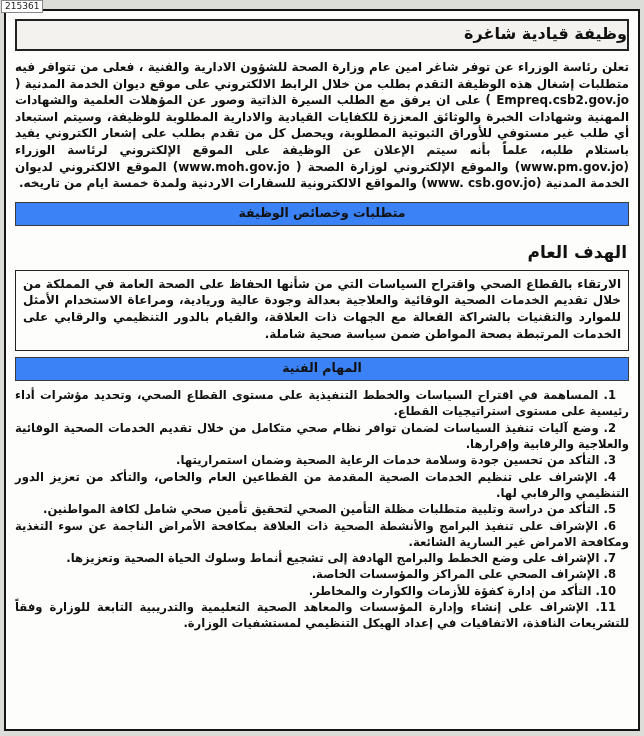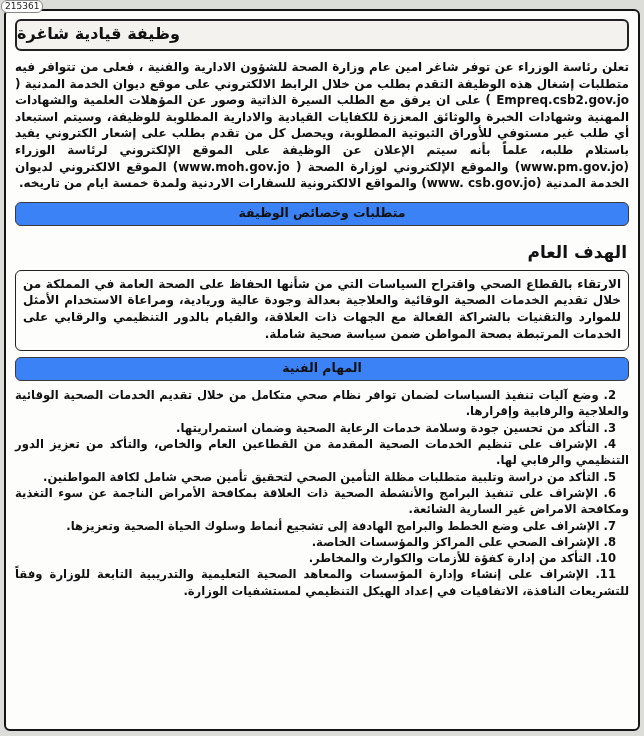--- a/index.html
+++ b/index.html
@@ -1,15 +1,15 @@
 <!DOCTYPE html>
 <html lang="ar"><head>
 <meta charset="utf-8">
 <style>
-  * { box-sizing: border-box; margin: 0; padding: 0; border-radius: 6px; }
+  * { box-sizing: border-box; margin: 0; padding: 0; }
   html, body { width: 644px; height: 736px; }
   body {
     background: #dcdcd8;
     font-family: "DejaVu Sans", sans-serif;
     position: relative;
     color: #111;
   }
   .sheet {
     position: absolute;
     top: 9px; left: 4px; right: 4px; bottom: 5px;
@@ -27,21 +27,21 @@
     font-size: 9px;
     line-height: 11px;
     padding: 0 3px;
     direction: ltr;
     z-index: 3;
     color: #222;
   }
   .title-box {
     border: 2px solid #222;
     background: #f3f2ee;
-    text-align: left;
+    text-align: right;
     font-size: 16px;
     font-weight: bold;
     padding: 3px 0 6px 0;
     margin-bottom: 8px;
   }
   .intro {
     font-size: 12px;
     font-weight: bold;
     line-height: 16.6px;
     text-align: justify;
@@ -92,20 +92,21 @@
   <div class="gray-box box-requirements">متطلبات وخصائص الوظيفة</div>
 
   <div class="label">الهدف العام</div>
 
   <div class="obj-box">الارتقاء بالقطاع الصحي واقتراح السياسات التي من شأنها الحفاظ على الصحة العامة في المملكة من خلال تقديم الخدمات الصحية الوقائية والعلاجية بعدالة وجودة عالية وريادية، ومراعاة الاستخدام الأمثل للموارد والتقنيات بالشراكة الفعالة مع الجهات ذات العلاقة، والقيام بالدور التنظيمي والرقابي على الخدمات المرتبطة بصحة المواطن ضمن سياسة صحية شاملة.</div>
 
 
   <div class="gray-box box-technical">المهام الفنية</div>
 
   <div class="tasks">
+    <div class="task"><span>1.</span> <span>المساهمة في اقتراح السياسات والخطط التنفيذية على مستوى القطاع الصحي، وتحديد مؤشرات أداء رئيسية على مستوى استراتيجيات القطاع.</span></div>
     <div class="task"><span>2.</span> <span>وضع آليات تنفيذ السياسات لضمان توافر نظام صحي متكامل من خلال تقديم الخدمات الصحية الوقائية والعلاجية والرقابية وإقرارها.</span></div>
     <div class="task"><span>3.</span> <span>التأكد من تحسين جودة وسلامة خدمات الرعاية الصحية وضمان استمراريتها.</span></div>
     <div class="task"><span>4.</span> <span>الإشراف على تنظيم الخدمات الصحية المقدمة من القطاعين العام والخاص، والتأكد من تعزيز الدور التنظيمي والرقابي لها.</span></div>
     <div class="task"><span>5.</span> <span>التأكد من دراسة وتلبية متطلبات مظلة التأمين الصحي لتحقيق تأمين صحي شامل لكافة المواطنين.</span></div>
     <div class="task"><span>6.</span> <span>الإشراف على تنفيذ البرامج والأنشطة الصحية ذات العلاقة بمكافحة الأمراض الناجمة عن سوء التغذية ومكافحة الامراض غير السارية الشائعة.</span></div>
     <div class="task"><span>7.</span> <span>الإشراف على وضع الخطط والبرامج الهادفة إلى تشجيع أنماط وسلوك الحياة الصحية وتعزيزها.</span></div>
     <div class="task"><span>8.</span> <span>الإشراف الصحي على المراكز والمؤسسات الخاصة.</span></div>
     <div class="task"><span>10.</span> <span>التأكد من إدارة كفؤة للأزمات والكوارث والمخاطر.</span></div>
     <div class="task"><span>11.</span> <span>الإشراف على إنشاء وإدارة المؤسسات والمعاهد الصحية التعليمية والتدريبية التابعة للوزارة وفقاً للتشريعات النافذة، الاتفاقيات في إعداد الهيكل التنظيمي لمستشفيات الوزارة.</span></div>
   </div>

